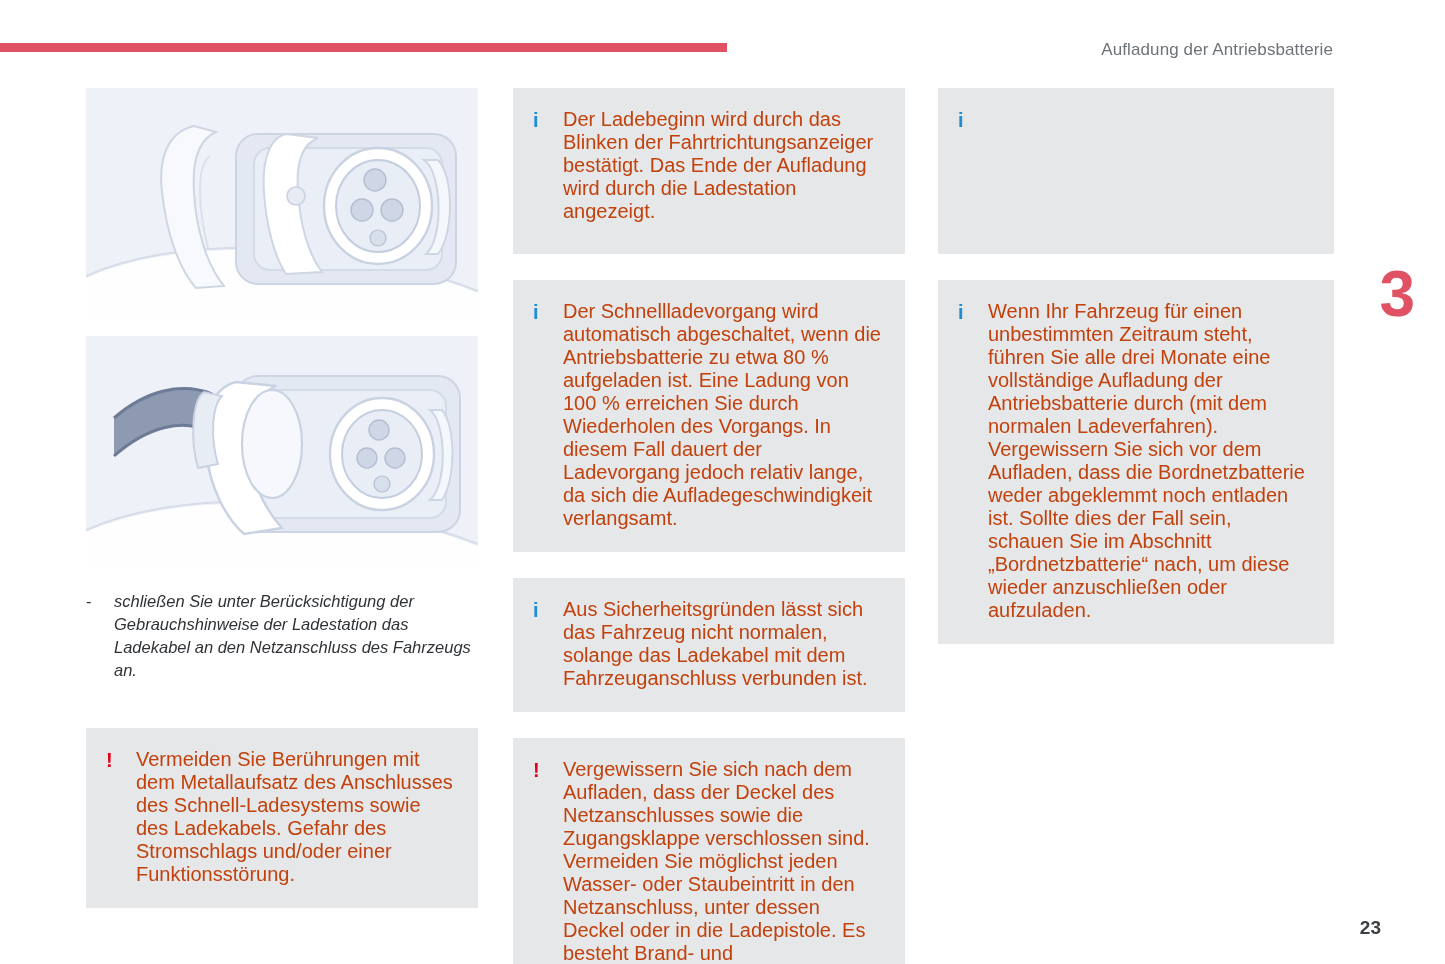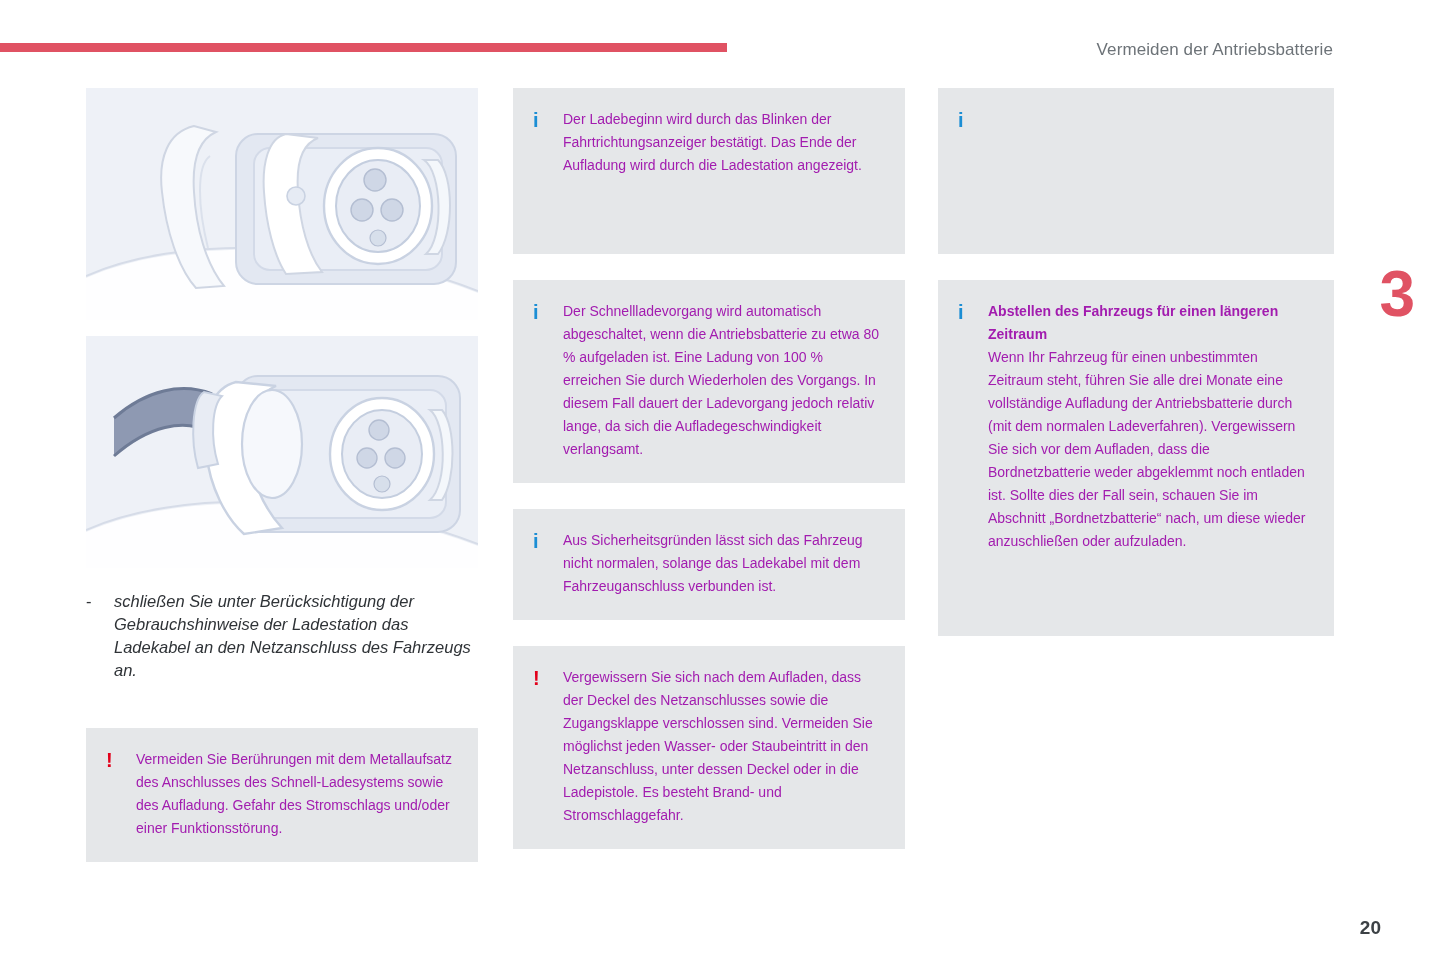--- a/index.html
+++ b/index.html
@@ -102,38 +102,38 @@
     width: 30px;
     font-weight: bold;
     font-size: 20px;
     line-height: 22px;
     padding-top: 1px;
   }
   .mark-info { color: #1b8ed4; }
   .mark-warn { color: #e2001a; }
   .box-body {
     flex: 1;
-    font-size: 14px;
+    font-size: 20px;
     line-height: 23px;
-    color: #a21caf;
+    color: #c2410c;
   }
   .box-body .bold-lead {
     font-weight: bold;
     display: block;
   }
   .box-tall-1 { min-height: 166px; }
   .spacer-top { margin-top: 42px; }
 </style>
 </head>
 <body>
 
 <div class="header-rule"></div>
-<div class="header-title">Vermeiden der Antriebsbatterie</div>
+<div class="header-title">Aufladung der Antriebsbatterie</div>
 <div class="chapter-number">3</div>
-<div class="page-number">20</div>
+<div class="page-number">23</div>
 
 <div class="col col-1">
 
   <div class="figure">
     <svg width="392" height="232" viewBox="0 0 392 232">
       <rect x="0" y="0" width="392" height="232" fill="#eef1f7"></rect>
 
       <path d="M0 190 C 90 150 250 150 392 205 L392 232 L0 232 Z" fill="#ffffff" opacity="0.9"></path>
       <path d="M0 188 C 90 148 250 148 392 203" stroke="#d6dce8" stroke-width="2" fill="none"></path>
 
@@ -185,21 +185,21 @@
     </svg>
   </div>
 
   <div class="bullet-para">
     <span class="bullet-dash">-</span>
     <span class="bullet-text">schließen Sie unter Berücksichtigung der Gebrauchshinweise der Ladestation das Ladekabel an den Netzanschluss des Fahrzeugs an.</span>
   </div>
 
   <div class="box spacer-top" style="margin-top:46px;">
     <span class="box-mark mark-warn">!</span>
-    <span class="box-body">Vermeiden Sie Berührungen mit dem Metallaufsatz des Anschlusses des Schnell-Ladesystems sowie des Aufladung. Gefahr des Stromschlags und/oder einer Funktionsstörung.</span>
+    <span class="box-body">Vermeiden Sie Berührungen mit dem Metallaufsatz des Anschlusses des Schnell-Ladesystems sowie des Ladekabels. Gefahr des Stromschlags und/oder einer Funktionsstörung.</span>
   </div>
 </div>
 
 <div class="col col-2">
 
   <div class="box box-tall-1">
     <span class="box-mark mark-info">i</span>
     <span class="box-body">Der Ladebeginn wird durch das Blinken der Fahrtrichtungsanzeiger bestätigt. Das Ende der Aufladung wird durch die Ladestation angezeigt.</span>
   </div>
 
@@ -221,17 +221,16 @@
 
 <div class="col col-3">
 
   <div class="box box-tall-1">
     <span class="box-mark mark-info">i</span>
   </div>
 
   <div class="box" style="margin-top:22px; min-height:356px;">
     <span class="box-mark mark-info">i</span>
     <span class="box-body">
-      <span class="bold-lead">Abstellen des Fahrzeugs für einen längeren Zeitraum</span>
       <span>Wenn Ihr Fahrzeug für einen unbestimmten Zeitraum steht, führen Sie alle drei Monate eine vollständige Aufladung der Antriebsbatterie durch (mit dem normalen Ladeverfahren). Vergewissern Sie sich vor dem Aufladen, dass die Bordnetzbatterie weder abgeklemmt noch entladen ist. Sollte dies der Fall sein, schauen Sie im Abschnitt „Bordnetzbatterie“ nach, um diese wieder anzuschließen oder aufzuladen.</span>
     </span>
   </div>
 </div>
 
 </body></html>

